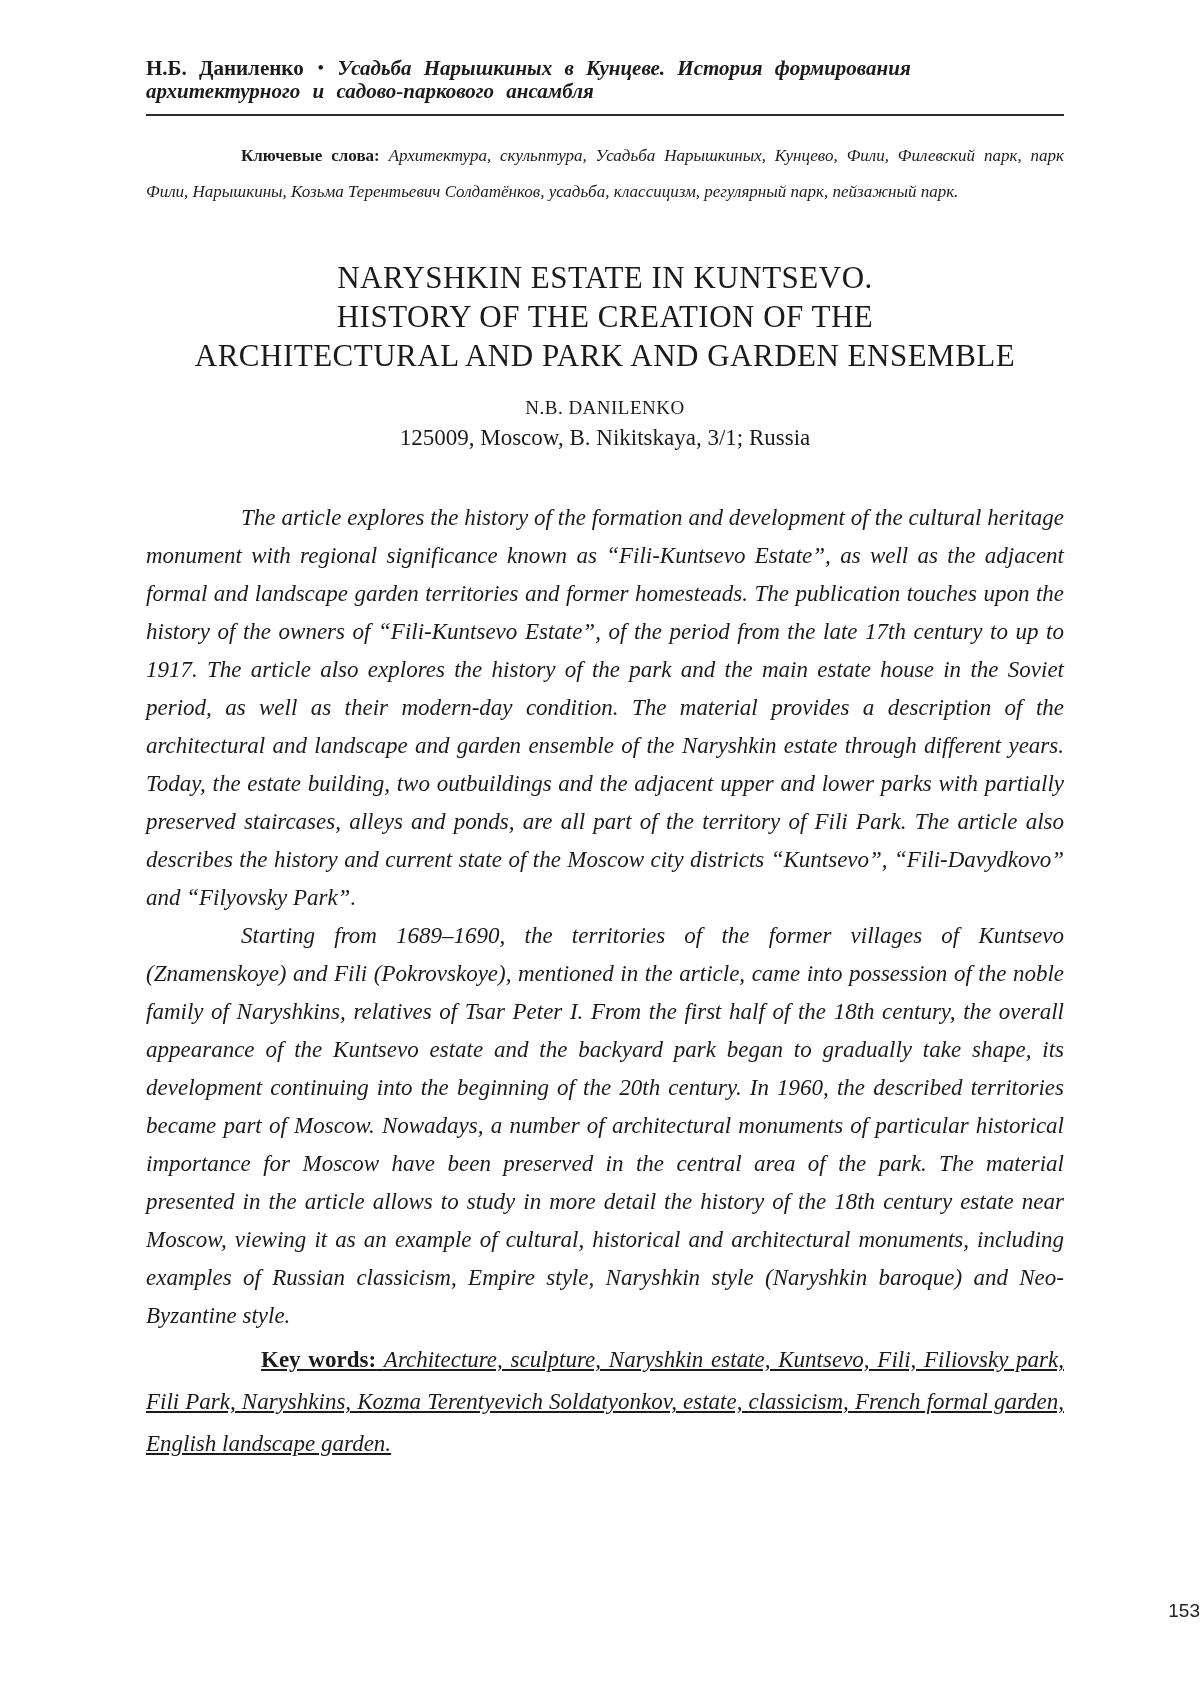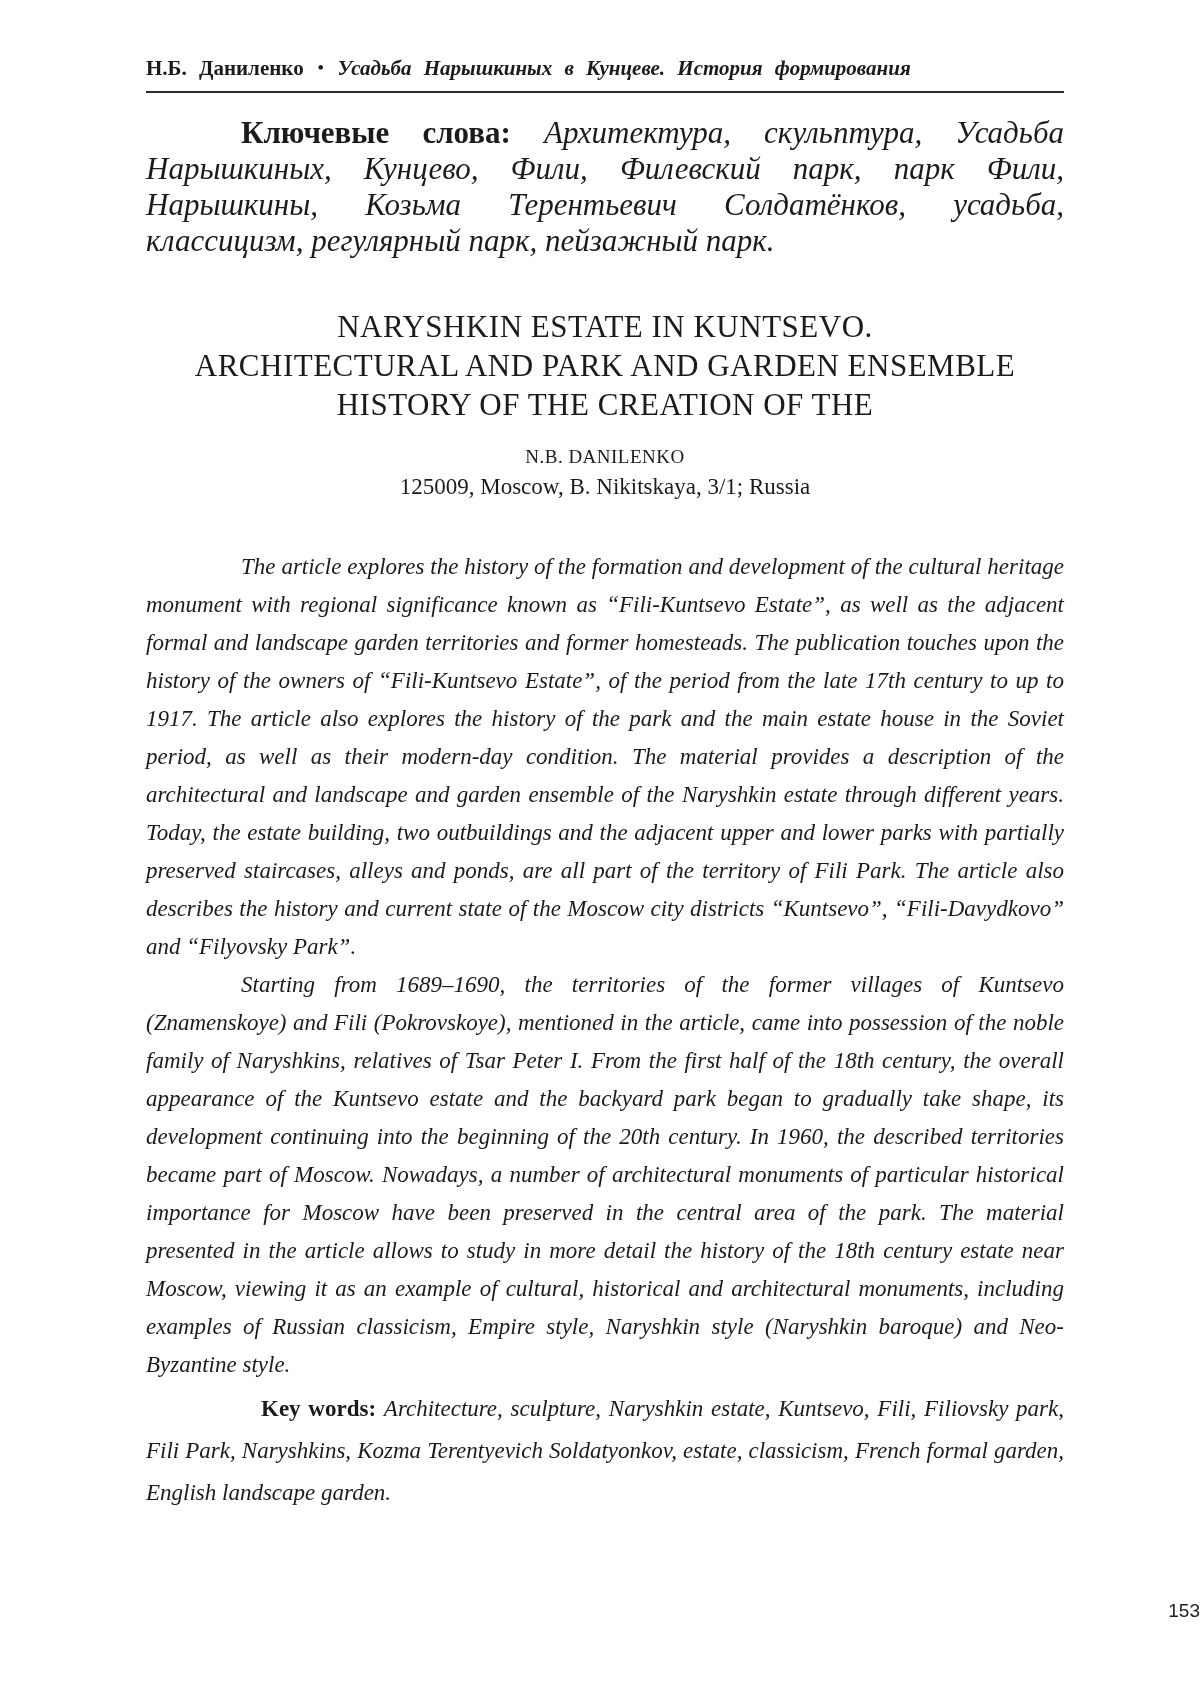--- a/index.html
+++ b/index.html
@@ -20,21 +20,21 @@
   .rh { margin: 0; font-size: 21px; line-height: 23px; font-weight: bold; }
   .rh-line1 { display: block; word-spacing: 7px; white-space: nowrap; }
   .rh-author { font-style: normal; }
   .rh-sep { font-style: normal; margin: 0 14px; font-size: 17px; vertical-align: 2px; }
   .rh-t1 { font-style: italic; }
   .rh-line2 { display: block; font-style: italic; word-spacing: 7px; }
   .rule { border: none; border-top: 2.5px solid #2b2b2b; margin: 11px 0 0 0; }
 
   
   .kw { margin: 0; }
-  .kw-ru { margin-top: 22px; font-size: 31px; line-height: 36px; text-align: justify; text-indent: 95px; }
+  .kw-ru { margin-top: 22px; font-size: 17px; line-height: 36px; text-align: justify; text-indent: 95px; }
   .kw-label { font-weight: bold; font-style: normal; }
   .kw-text { font-style: italic; }
 
   
   .title { margin: 48px 0 0 0; font-size: 31px; line-height: 39px; font-weight: normal; text-align: center; letter-spacing: 0.5px; }
   .title-line { display: block; white-space: nowrap; text-align: center; }
 
   .author { margin: 22px 0 0 0; font-size: 19px; text-align: center; letter-spacing: 0.5px; }
   .affil { margin: 4px 0 0 0; font-size: 23px; line-height: 30px; text-align: center; }
   .affil.first { margin-top: 8px; }
@@ -44,21 +44,21 @@
     margin: 46px 0 0 0;
     font-size: 23px;
     line-height: 38px;
     font-style: italic;
     text-align: justify;
     text-indent: 95px;
   }
   .abstract + .abstract { margin-top: 0; }
 
   
-  .kw-en { margin-top: 4px; font-size: 23px; line-height: 42px; text-align: justify; text-indent: 115px; }
+  .kw-en { margin-top: 4px; font-size: 23px; line-height: 42px; text-align: justify; text-indent: 115px; text-decoration: underline; }
 
   
   .page-number {
     position: absolute;
     left: 0;
     top: 1588px;
     width: 100%;
     text-align: right;
     font-family: "Liberation Sans", sans-serif;
     font-size: 19px;
@@ -66,33 +66,34 @@
   }
 </style>
 </head>
 <body>
 
 <div class="page">
 
   <header>
     <p class="rh">
       <span class="rh-line1"><span class="rh-author">Н.Б. Даниленко</span><span class="rh-sep">•</span><span class="rh-t1">Усадьба Нарышкиных в Кунцеве. История формирования</span></span>
+      <span class="rh-line2">архитектурного и садово-паркового ансамбля</span>
     </p>
     <hr class="rule">
   </header>
 
   <p class="kw kw-ru">
     <span class="kw-label">Ключевые слова:</span>
     <span class="kw-text">Архитектура, скульптура, Усадьба Нарышкиных, Кунцево, Фили, Филевский парк, парк Фили, Нарышкины, Козьма Терентьевич Солдатёнков, усадьба, классицизм, регулярный парк, пейзажный парк.</span>
   </p>
 
   <h1 class="title">
     <span class="title-line">NARYSHKIN ESTATE IN KUNTSEVO.</span>
+    <span class="title-line">HISTORY OF THE CREATION OF THE</span>
     <span class="title-line">ARCHITECTURAL AND PARK AND GARDEN ENSEMBLE</span>
-    <span class="title-line">HISTORY OF THE CREATION OF THE</span>
   </h1>
 
   <p class="author">N.B. DANILENKO</p>
   <p class="affil">125009, Moscow, B. Nikitskaya, 3/1; Russia</p>
 
   <p class="abstract">The article explores the history of the formation and development of the cultural heritage monument with regional significance known as “Fili-Kuntsevo Estate”, as well as the adjacent formal and landscape garden territories and former homesteads. The publication touches upon the history of the owners of “Fili-Kuntsevo Estate”, of the period from the late 17th century to up to 1917. The article also explores the history of the park and the main estate house in the Soviet period, as well as their modern-day condition. The material provides a description of the architectural and landscape and garden ensemble of the Naryshkin estate through different years. Today, the estate building, two outbuildings and the adjacent upper and lower parks with partially preserved staircases, alleys and ponds, are all part of the territory of Fili Park. The article also describes the history and current state of the Moscow city districts “Kuntsevo”, “Fili-Davydkovo” and “Filyovsky Park”.</p>
   <p class="abstract">Starting from 1689–1690, the territories of the former villages of Kuntsevo (Znamenskoye) and Fili (Pokrovskoye), mentioned in the article, came into possession of the noble family of Naryshkins, relatives of Tsar Peter I. From the first half of the 18th century, the overall appearance of the Kuntsevo estate and the backyard park began to gradually take shape, its development continuing into the beginning of the 20th century. In 1960, the described territories became part of Moscow. Nowadays, a number of architectural monuments of particular historical importance for Moscow have been preserved in the central area of the park. The material presented in the article allows to study in more detail the history of the 18th century estate near Moscow, viewing it as an example of cultural, historical and architectural monuments, including examples of Russian classicism, Empire style, Naryshkin style (Naryshkin baroque) and Neo-Byzantine style.</p>
 
   <p class="kw kw-en">
     <span class="kw-label">Key words:</span>

